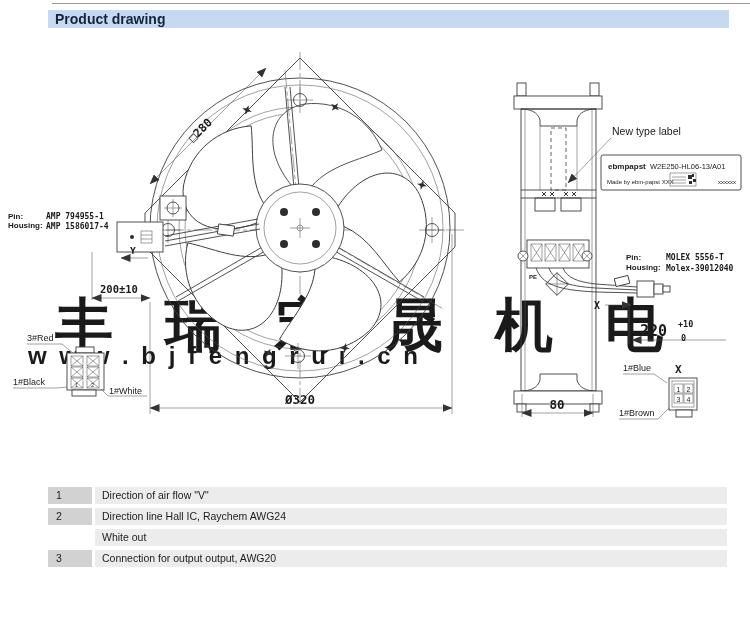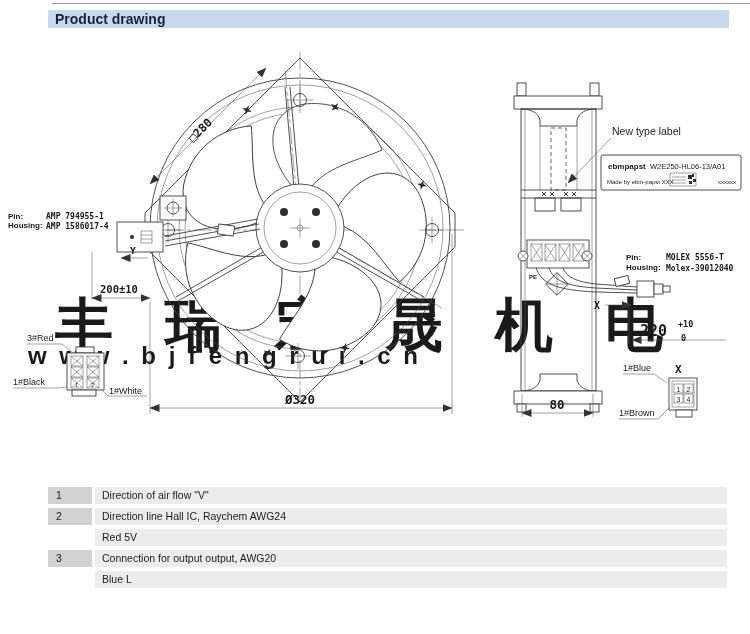--- a/index.html
+++ b/index.html
@@ -372,23 +372,19 @@
     <div class="trow">
       <div class="num filled">1</div>
       <div class="desc">Direction of air flow "V"</div>
     </div>
     <div class="trow">
       <div class="num filled">2</div>
       <div class="desc">Direction line Hall IC, Raychem AWG24</div>
     </div>
     <div class="trow">
       <div class="num"></div>
-      <div class="desc">Red 5V</div>
+      <div class="desc">White out</div>
     </div>
     <div class="trow">
       <div class="num filled">3</div>
       <div class="desc">Connection for output output, AWG20</div>
     </div>
-    <div class="trow">
-      <div class="num"></div>
-      <div class="desc">Blue L</div>
-    </div>
   </div>
 
 </body></html>

